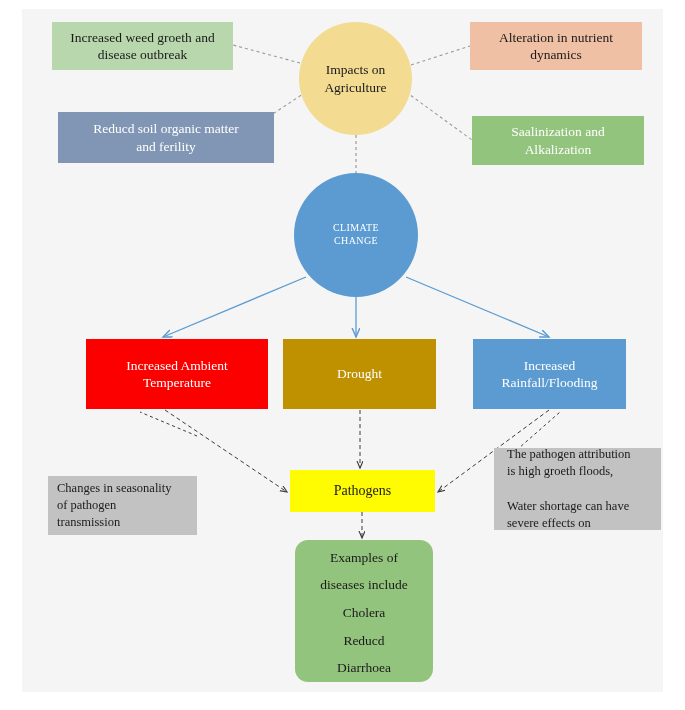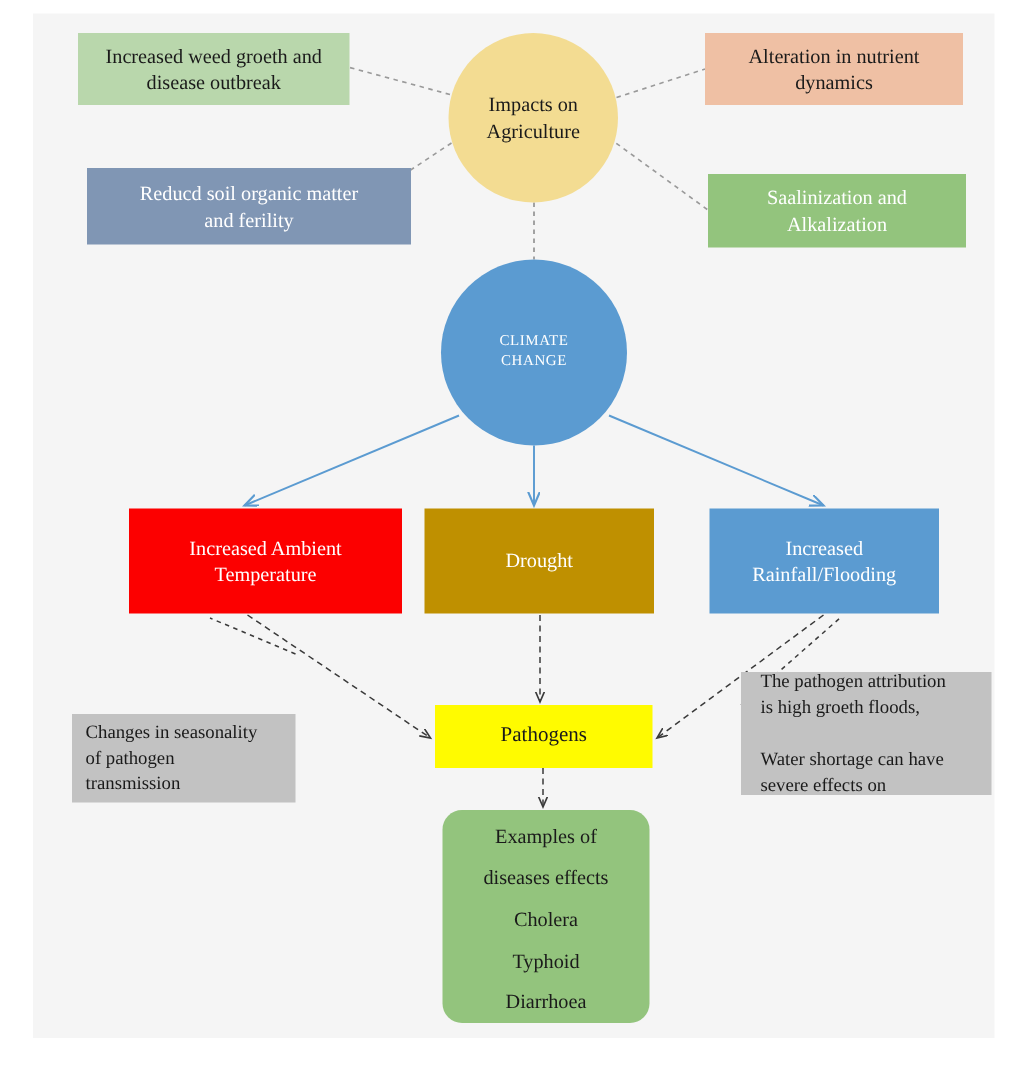--- a/index.html
+++ b/index.html
@@ -266,18 +266,18 @@
 
 <div class="node" id="box-pathogens">
   <div class="txt">
     <span>Pathogens</span>
   </div>
 </div>
 
 <div class="node" id="box-diseases">
   <div class="txt">
     <span>Examples of</span><br>
-    <span>diseases effects</span><br>
+    <span>diseases include</span><br>
     <span>Cholera</span><br>
-    <span>Typhoid</span><br>
+    <span>Reducd</span><br>
     <span>Diarrhoea</span>
   </div>
 </div>
 
 </body></html>

